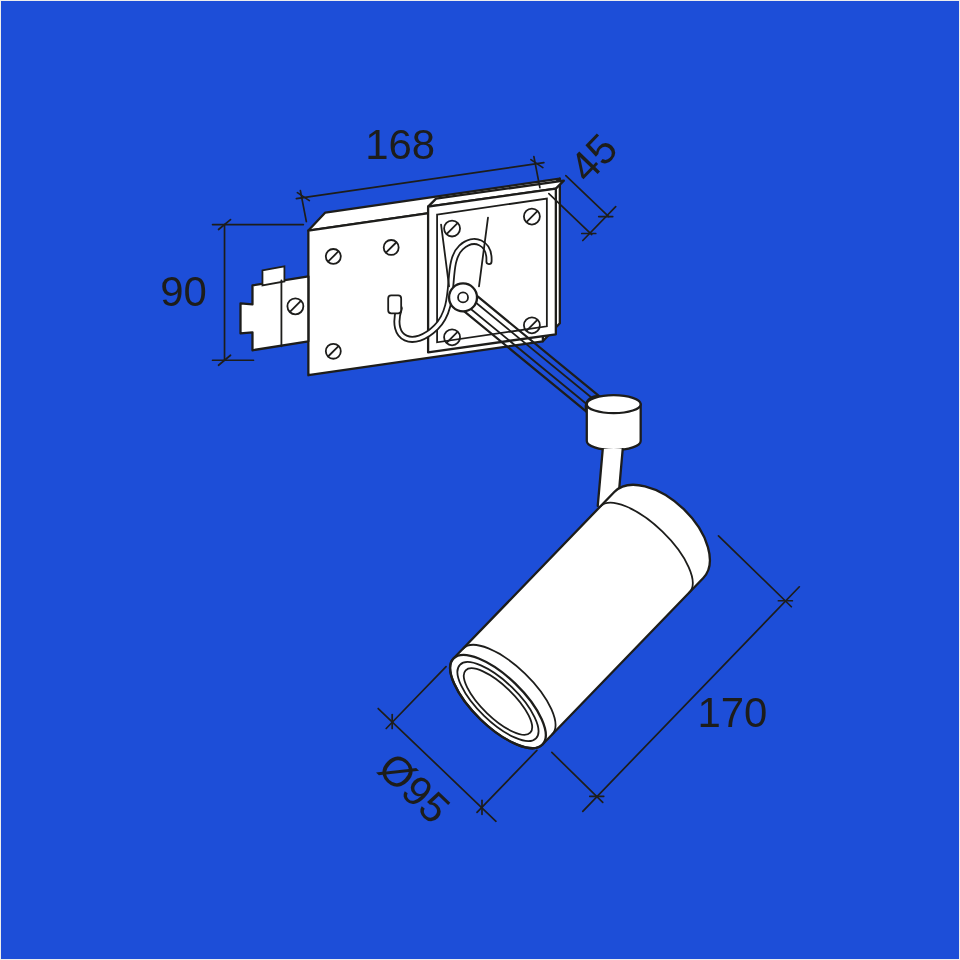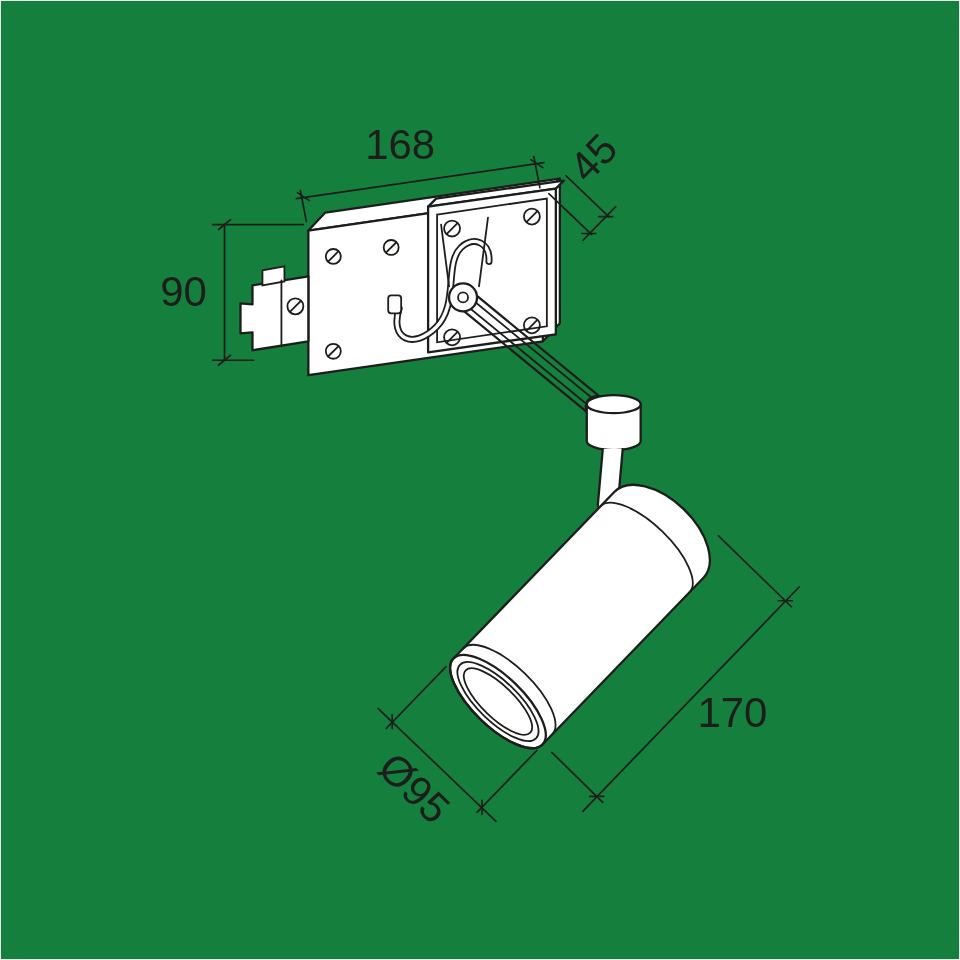--- a/index.html
+++ b/index.html
@@ -8,21 +8,21 @@
     background: #ffffff;
     width: 960px;
     height: 960px;
     font-family: "Liberation Sans", sans-serif;
   }
   .canvas {
     position: relative;
     width: 958px;
     height: 958px;
     border: 1px solid #ededed;
-    background: #15803d;
+    background: #1d4ed8;
     box-sizing: content-box;
   }
   svg { display: block; }
   .obj  { stroke: #1d1d1b; stroke-width: 2.3; fill: none; stroke-linejoin: round; stroke-linecap: round; }
   .objf { stroke: #1d1d1b; stroke-width: 2.3; fill: #ffffff; stroke-linejoin: round; stroke-linecap: round; }
   .det  { stroke: #1d1d1b; stroke-width: 1.8; fill: none; stroke-linecap: round; }
   .detf { stroke: #1d1d1b; stroke-width: 1.8; fill: #ffffff; stroke-linecap: round; }
   .dim  { stroke: #1d1d1b; stroke-width: 1.7; fill: none; stroke-linecap: round; }
   .wire-outer { stroke: #1d1d1b; stroke-width: 7; fill: none; stroke-linecap: round; }
   .wire-inner { stroke: #ffffff; stroke-width: 3.4; fill: none; stroke-linecap: round; }

